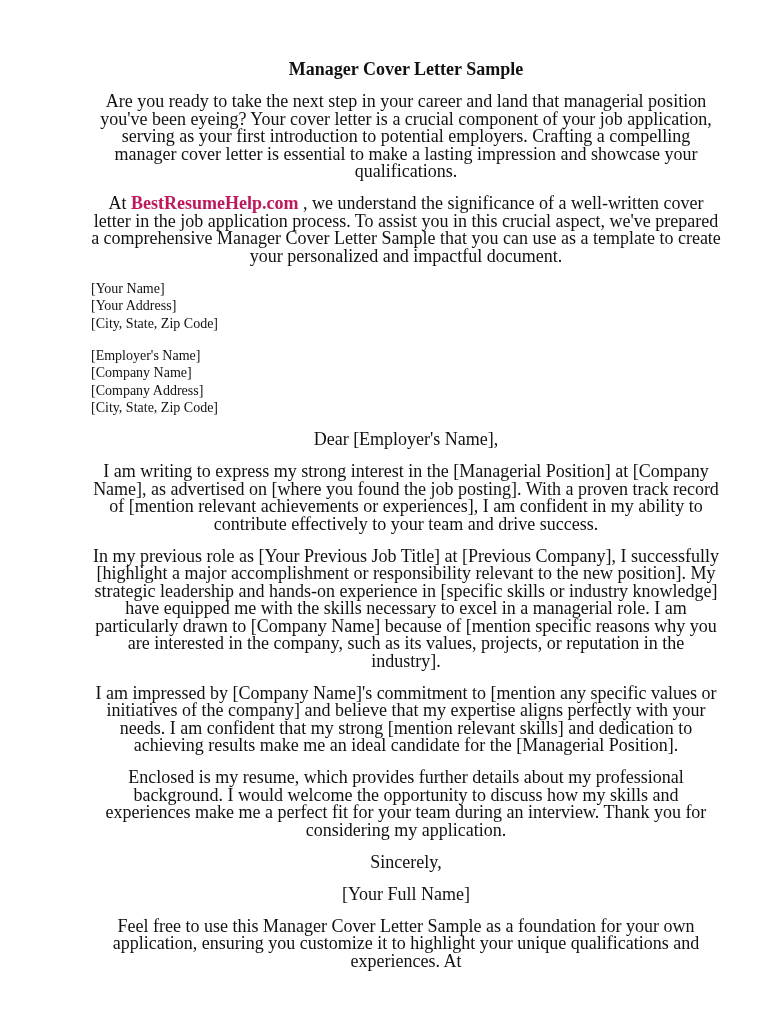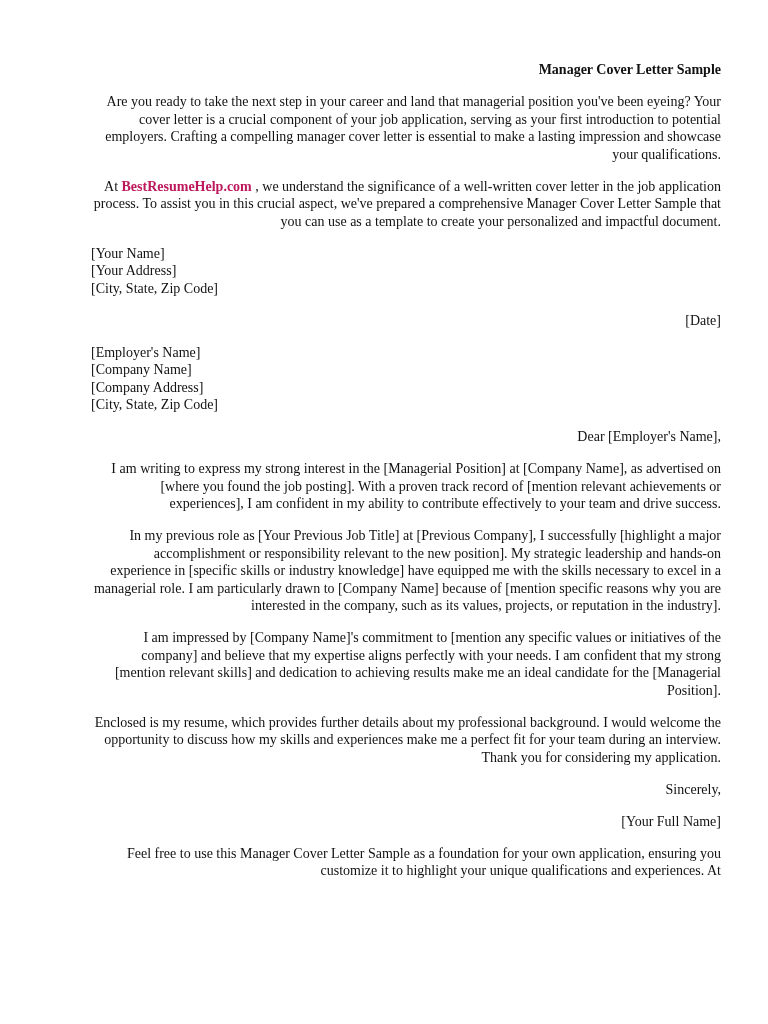--- a/index.html
+++ b/index.html
@@ -13,24 +13,24 @@
     font-family: "Liberation Serif", serif;
     color: #111111;
     overflow: hidden;
   }
   .doc {
     box-sizing: border-box;
     width: 768px;
     padding: 61px 47px 20px 91px;
   }
   .para {
-    font-size: 14px;
+    font-size: 18px;
     line-height: 17.5px;
     margin: 0 0 14.5px 0;
-    text-align: right;
+    text-align: center;
   }
   .title {
     font-weight: bold;
   }
   .bold-line {
     font-weight: normal;
   }
   .block {
     margin: 0 0 14.5px 0;
   }
@@ -55,21 +55,20 @@
   <p class="para">Are you ready to take the next step in your career and land that managerial position you've been eyeing? Your cover letter is a crucial component of your job application, serving as your first introduction to potential employers. Crafting a compelling manager cover letter is essential to make a lasting impression and showcase your qualifications.</p>
 
   <p class="para"><span>At </span><a class="site-link">BestResumeHelp.com</a><span> , we understand the significance of a well-written cover letter in the job application process. To assist you in this crucial aspect, we've prepared a comprehensive Manager Cover Letter Sample that you can use as a template to create your personalized and impactful document.</span></p>
 
   <div class="block">
     <div class="bold-line">[Your Name]</div>
     <div class="bold-line">[Your Address]</div>
     <div class="bold-line">[City, State, Zip Code]</div>
   </div>
 
-  <p class="para">[Date]</p>
 
   <div class="block">
     <div>[Employer's Name]</div>
     <div>[Company Name]</div>
     <div>[Company Address]</div>
     <div>[City, State, Zip Code]</div>
   </div>
 
   <p class="para">Dear [Employer's Name],</p>
 

